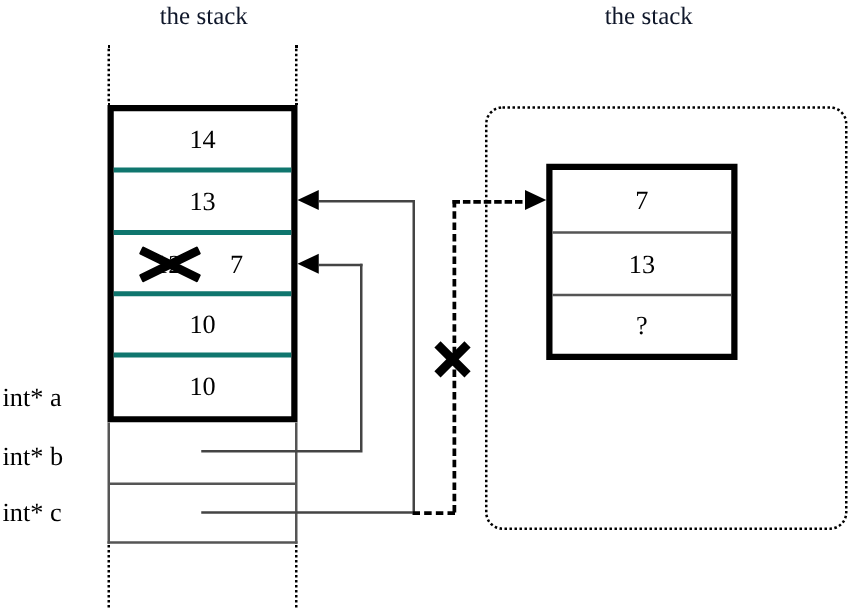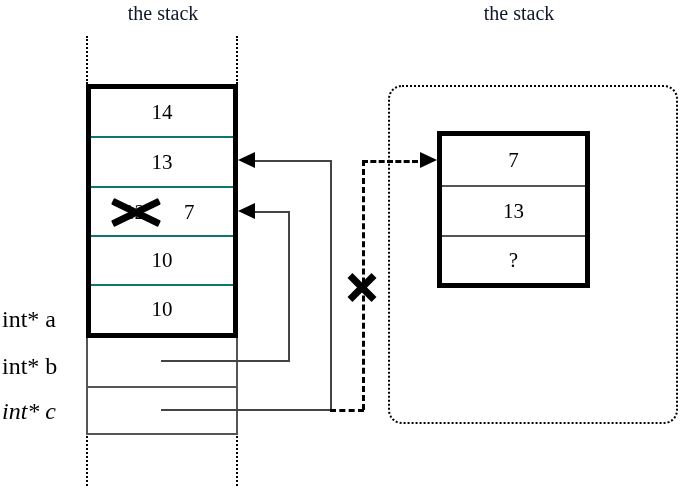--- a/index.html
+++ b/index.html
@@ -20,28 +20,28 @@
     font-size: 20px;
     color: #0f172a;
     white-space: nowrap;
     text-align: center;
   }
   #title-stack { left: 98px; top: 2px; width: 130px; }
   #title-heap  { left: 454px; top: 2px; width: 130px; }
 
   .var-label {
     position: absolute;
-    font-size: 24px;
+    font-size: 21px;
     color: #000000;
     white-space: nowrap;
     left: 2px;
   }
   #label-a { top: 306px; }
   #label-b { top: 353px; text-align: right; }
-  #label-c { top: 398px; font-style: italic; }
+  #label-c { top: 398px; }
 
   
   .dotguide {
     position: absolute;
     width: 0;
     border-left: 2px dotted #000000;
   }
   #guide-tl { left: 86px;  top: 36px;  height: 48px; }
   #guide-tr { left: 236px; top: 36px;  height: 48px; }
   #guide-bl { left: 86px;  top: 436px; height: 50px; }
@@ -53,21 +53,21 @@
     left: 86px; top: 84px;
     width: 152px; height: 254px;
     border: 5px solid #000000;
     box-sizing: border-box;
     background: #ffffff;
   }
   .stack-cell {
     position: absolute;
     left: 0; width: 100%;
     box-sizing: border-box;
-    border-bottom: 2px solid #0f766e;
+    border-bottom: 4px solid #0f766e;
     display: flex;
     align-items: center;
     justify-content: center;
   }
   .stack-cell:last-child { border-bottom: none; }
   .cellval {
     font-size: 21px;
     color: #000000;
     line-height: 1;
   }

